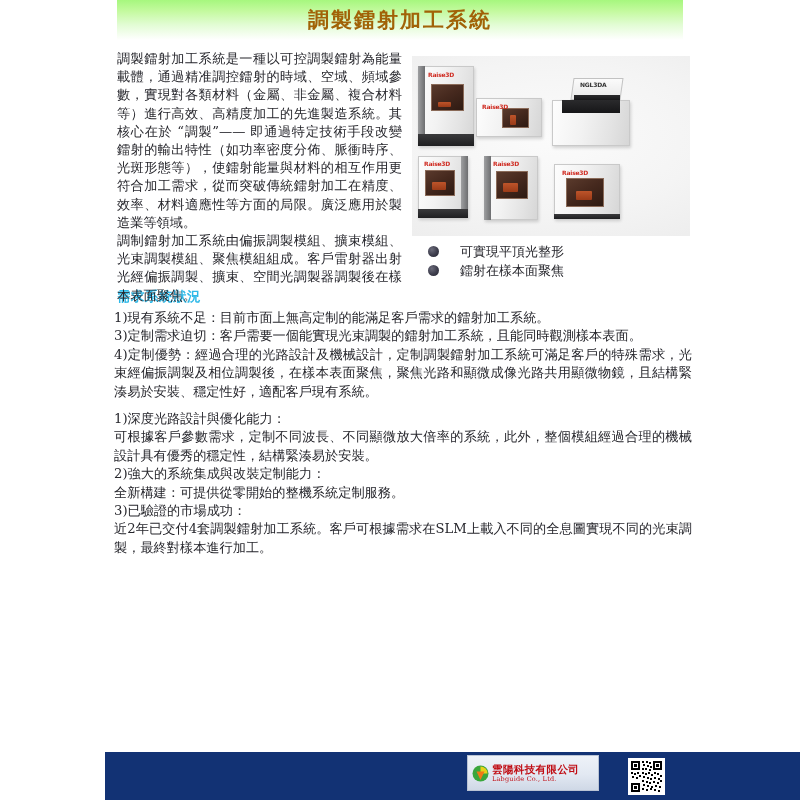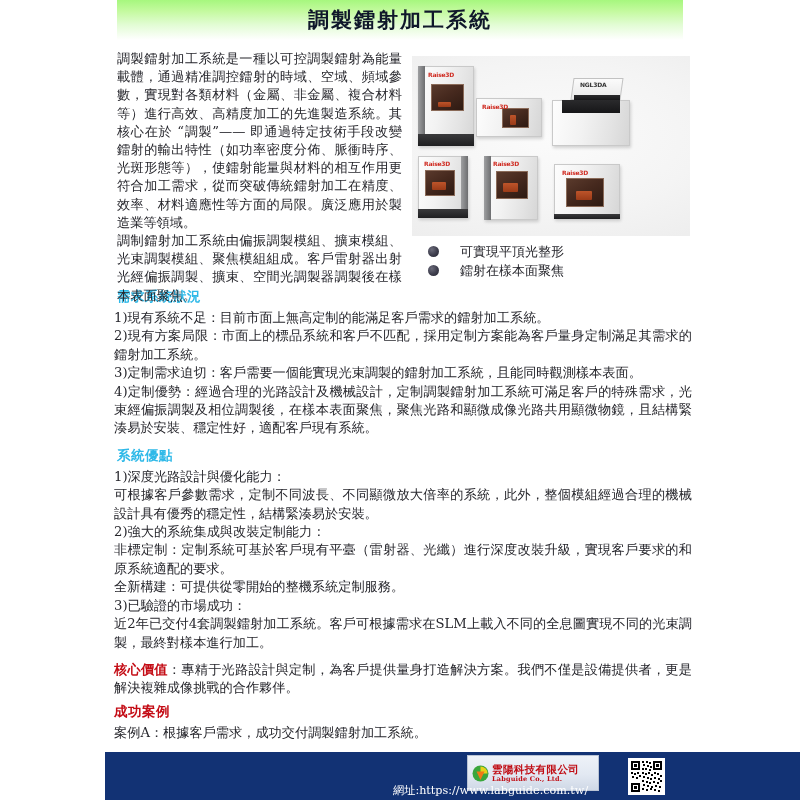--- a/index.html
+++ b/index.html
@@ -30,21 +30,21 @@
     left: 117px;
     top: 0;
     width: 566px;
     height: 40px;
     display: flex;
     align-items: center;
     justify-content: center;
     font-family: Liberation Sans, sans-serif;
     font-size: 21px;
     font-weight: bold;
-    color: #0f172a;
+    color: #a16207;
     letter-spacing: 2px;
     white-space: nowrap;
   }
 
   
   .content {
     position: absolute;
     left: 0;
     top: 46px;
     width: 800px;
@@ -249,21 +249,21 @@
   }
   .logo-cn {
     font-size: 10.5px;
     font-weight: bold;
     color: #c00d14;
     letter-spacing: 0.4px;
     white-space: nowrap;
   }
   .logo-en {
     font-size: 6.5px;
-    font-weight: bold;
+    font-weight: normal;
     color: #c00d14;
     letter-spacing: 0.2px;
     margin-top: 2px;
     white-space: nowrap;
   }
   .footer-url {
     position: absolute;
     left: 288px;
     top: 31px;
     font-size: 11.2px;
@@ -361,74 +361,60 @@
         <span>鐳射在樣本面聚焦</span>
       </div>
     </div>
 
   </div>
 
   <div class="section">
     <div class="sec-head">需求系統狀況</div>
     <div class="body-block">
       <p>1)現有系統不足：目前市面上無高定制的能滿足客戶需求的鐳射加工系統。</p>
-      <p>2)現有方案局限：市面上的標品系統和客戶不匹配，採用定制方案能為客戶量身定制滿足其需求的鐳射加工系統。</p>
       <p>3)定制需求迫切：客戶需要一個能實現光束調製的鐳射加工系統，且能同時觀測樣本表面。</p>
       <p>4)定制優勢：經過合理的光路設計及機械設計，定制調製鐳射加工系統可滿足客戶的特殊需求，光束經偏振調製及相位調製後，在樣本表面聚焦，聚焦光路和顯微成像光路共用顯微物鏡，且結構緊湊易於安裝、穩定性好，適配客戶現有系統。</p>
     </div>
   </div>
 
   <div class="spacer-sm"></div>
 
   <div class="section">
-    <div class="sec-head">系統優點</div>
     <div class="body-block">
       <p>1)深度光路設計與優化能力：</p>
       <p>可根據客戶參數需求，定制不同波長、不同顯微放大倍率的系統，此外，整個模組經過合理的機械設計具有優秀的穩定性，結構緊湊易於安裝。</p>
       <p>2)強大的系統集成與改裝定制能力：</p>
-      <p>非標定制：定制系統可基於客戶現有平臺（雷射器、光纖）進行深度改裝升級，實現客戶要求的和原系統適配的要求。</p>
       <p>全新構建：可提供從零開始的整機系統定制服務。</p>
       <p>3)已驗證的市場成功：</p>
       <p>近2年已交付4套調製鐳射加工系統。客戶可根據需求在SLM上載入不同的全息圖實現不同的光束調製，最終對樣本進行加工。</p>
     </div>
   </div>
 
   <div class="spacer-sm"></div>
 
-  <div class="section">
-    <div class="body-block">
-      <p><span class="inline-red">核心價值</span><span>：專精于光路設計與定制，為客戶提供量身打造解決方案。我們不僅是設備提供者，更是解決複雜成像挑戰的合作夥伴。</span></p>
-    </div>
-    <div class="spacer-xs"></div>
-    <div class="sec-head red">成功案例</div>
-    <div class="body-block">
-      <p>案例A：根據客戶需求，成功交付調製鐳射加工系統。</p>
-    </div>
-  </div>
 
 </div>
 
 <div class="footer">
 
 
   <div class="footer-logo">
     <span class="logo-mark">
       <svg width="17" height="17" viewBox="0 0 34 34" aria-hidden="true">
         <circle cx="17" cy="17" r="16" fill="#3aa63c"></circle>
         <path d="M17 3 A14 14 0 0 1 31 17 L17 17 Z" fill="#e8d11a"></path>
         <path d="M9 13 L25 13 L17 30 Z" fill="#f07818"></path>
       </svg>
     </span>
     <span class="logo-text">
       <span class="logo-cn">雲陽科技有限公司</span>
       <span class="logo-en">Labguide Co., Ltd.</span>
     </span>
   </div>
 
-  <div class="footer-url">網址:https://www.labguide.com.tw/</div>
 
   <div class="footer-qr">
     <svg width="35" height="35" viewBox="0 0 35 35" aria-hidden="true">
       <rect width="35" height="35" fill="#ffffff"></rect>
       <g fill="#000000">
         <rect x="2" y="2" width="9" height="9"></rect>
           <rect x="4" y="4" width="5" height="5" fill="#fff"></rect>
           <rect x="5" y="5" width="3" height="3"></rect>
         <rect x="24" y="2" width="9" height="9"></rect>
           <rect x="26" y="4" width="5" height="5" fill="#fff"></rect>

